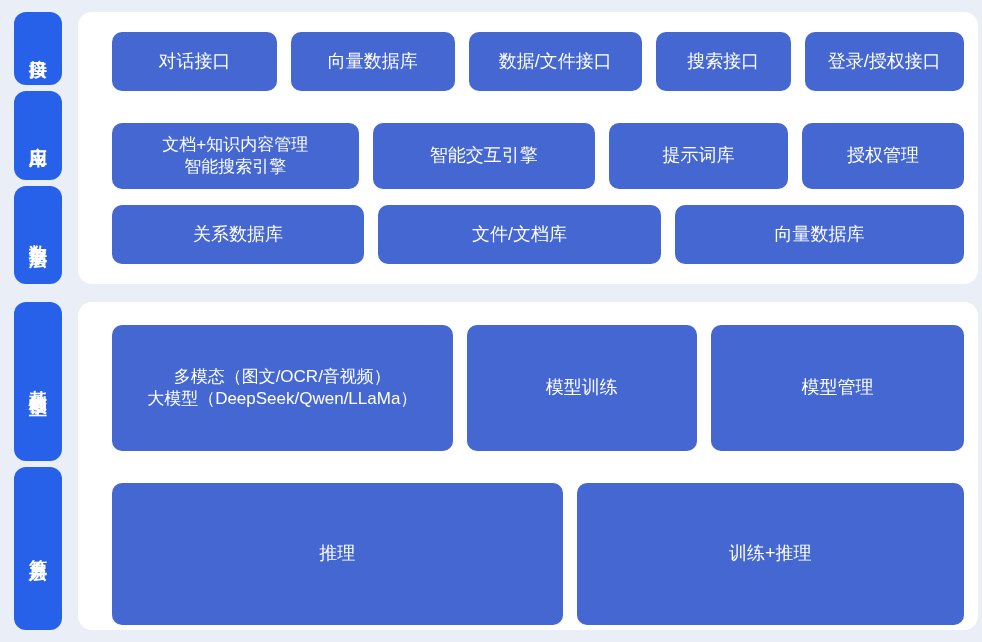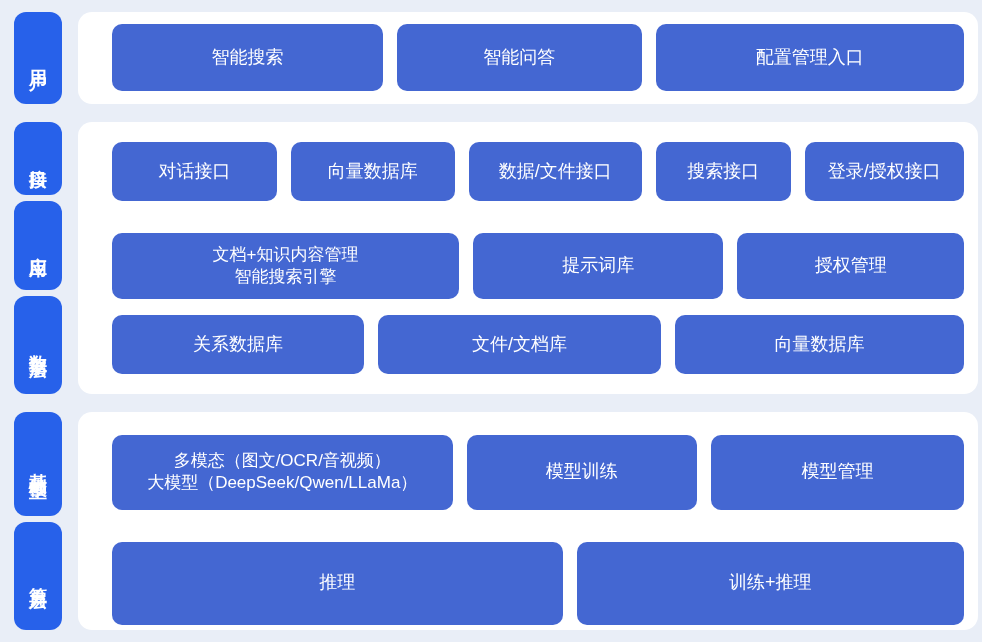--- a/index.html
+++ b/index.html
@@ -61,52 +61,41 @@
     box-sizing:border-box;
   }
   .block .line{display:block;}
   .block-twoline{font-size:17px;}
 </style>
 </head>
 <body>
 
 <div class="page">
 
-  <div class="band band-users">
-    <div class="rail">
-      <div class="pill">用户</div>
-    </div>
-    <div class="panel panel-users">
-      <div class="block-row">
-        <div class="block" style="flex:271">智能搜索</div>
-        <div class="block" style="flex:243">智能问答</div>
-        <div class="block" style="flex:310">配置管理入口</div>
-      </div>
-    </div>
-  </div>
 
   <div class="band band-middle">
     <div class="rail">
       <div class="pill" style="flex:70">接口</div>
       <div class="pill" style="flex:86">应用</div>
       <div class="pill" style="flex:94">数据层</div>
     </div>
     <div class="panel panel-middle">
       <div class="block-row">
         <div class="block" style="flex:169">对话接口</div>
         <div class="block" style="flex:168">向量数据库</div>
         <div class="block" style="flex:178">数据/文件接口</div>
         <div class="block" style="flex:136">搜索接口</div>
         <div class="block" style="flex:163">登录/授权接口</div>
       </div>
       <div class="block-row row-tall">
         <div class="block block-twoline" style="flex:253">
           <span class="line">文档+知识内容管理</span>
           <span class="line">智能搜索引擎</span>
         </div>
+        <div class="block" style="flex:227">智能交互引擎</div>
         <div class="block" style="flex:180">提示词库</div>
         <div class="block" style="flex:162">授权管理</div>
       </div>
       <div class="block-row">
         <div class="block" style="flex:253">关系数据库</div>
         <div class="block" style="flex:286">文件/文档库</div>
         <div class="block" style="flex:292">向量数据库</div>
       </div>
     </div>
   </div>

